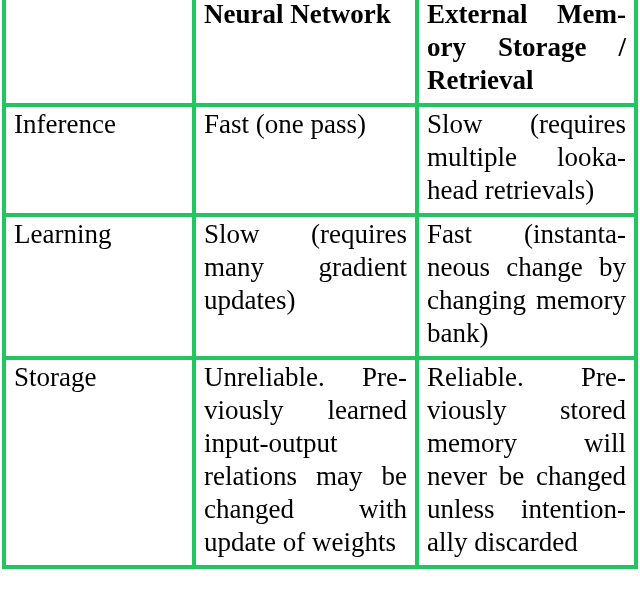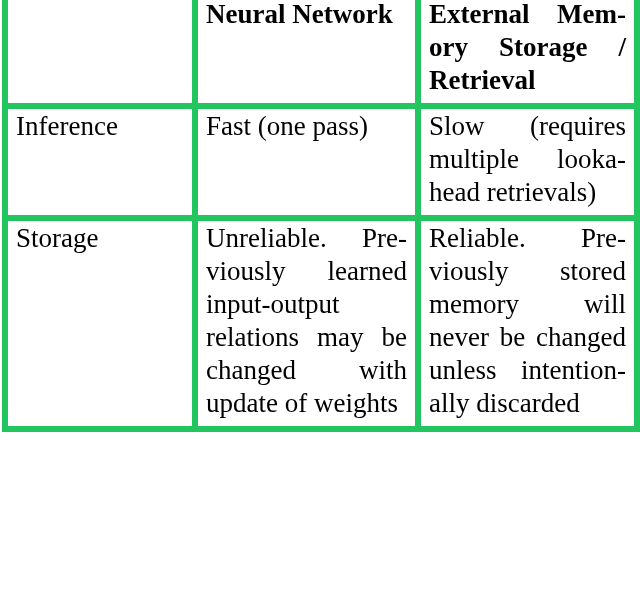--- a/index.html
+++ b/index.html
@@ -29,21 +29,21 @@
     border: 2px solid #3a3a3a;
     border-top: none;
   }
 
   table.comparison-table col.col-label   { width: 190px; }
   table.comparison-table col.col-nn      { width: 223px; }
   table.comparison-table col.col-ext     { width: 219px; }
 
   table.comparison-table td,
   table.comparison-table th {
-    border: 6px solid #22c55e;
+    border: 4px solid #22c55e;
     vertical-align: top;
     padding: 1px 8px 6px 8px;
     font-size: 27px;
     line-height: 33px;
     font-weight: normal;
     text-align: justify;
     text-align-last: left;
     -webkit-hyphens: manual;
     hyphens: manual;
     word-spacing: 0px;
@@ -83,19 +83,24 @@
         <th>External Mem­­ory Storage / Retrieval</th>
       </tr>
     </thead>
     <tbody>
       <tr>
         <td class="row-label">Inference</td>
         <td>Fast (one pass)</td>
         <td>Slow (requires multiple looka­head retrievals)</td>
       </tr>
       <tr>
+        <td class="row-label">Learning</td>
+        <td>Slow (requires many gradient updates)</td>
+        <td>Fast (instanta­neous change by changing memory bank)</td>
+      </tr>
+      <tr>
         <td class="row-label">Storage</td>
         <td>Unreliable. Pre­viously learned input-output relations may be changed with update of weights</td>
         <td>Reliable. Pre­viously stored memory will never be changed unless intention­ally discarded</td>
       </tr>
     </tbody>
   </table>
 </div>
 
 </body></html>

